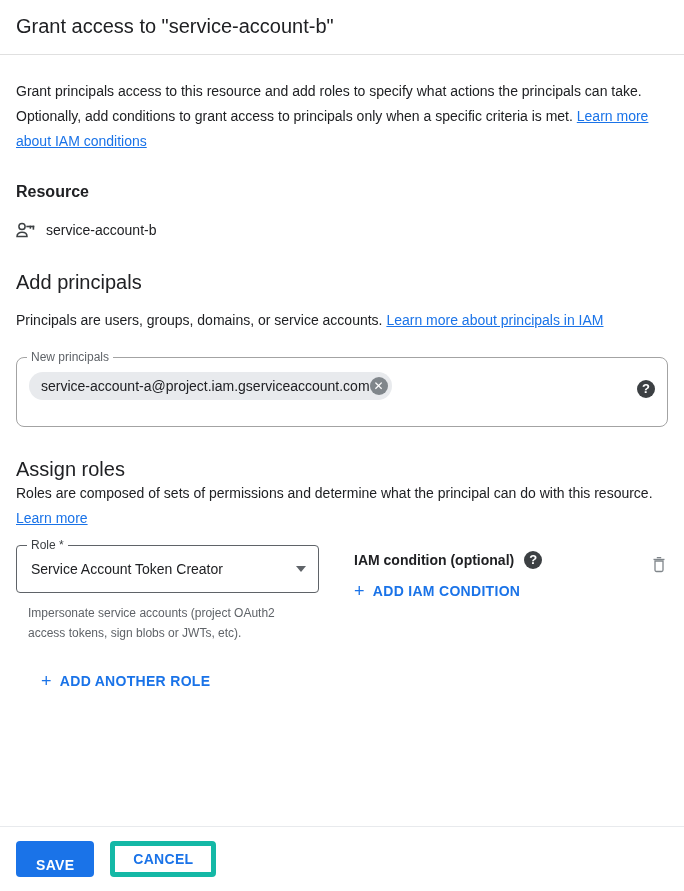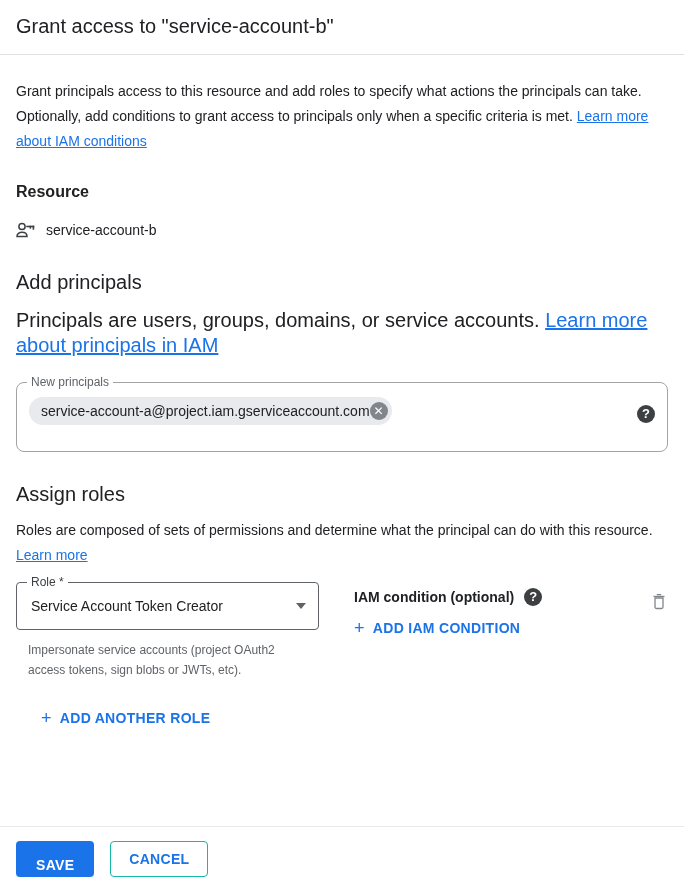--- a/index.html
+++ b/index.html
@@ -61,21 +61,21 @@
     display: flex;
     align-items: center;
     gap: 10px;
     margin-top: 18px;
     font-size: 14px;
     color: #202124;
   }
   .res-icon { width: 20px; height: 20px; display: block; }
 
   .principals-desc {
-    font-size: 20px;
+    font-size: 14px;
     line-height: 25px;
     margin-top: 14px;
     max-width: 648px;
   }
 
   
   .outlined {
     position: relative;
     border: 1px solid #a3a3a3;
     border-radius: 8px;
@@ -125,21 +125,21 @@
     font-size: 13px;
     font-weight: 700;
     line-height: 18px;
     text-align: center;
     cursor: pointer;
   }
 
   .roles-desc {
     font-size: 14px;
     line-height: 25px;
-    margin-top: 12px;
+    margin-top: 0;
     max-width: 648px;
   }
 
   .role-grid {
     display: flex;
     align-items: flex-start;
   }
   .role-col { width: 303px; }
   .cond-col { flex: 1; padding-left: 35px; padding-top: 6px; }
   .trash-col { width: 40px; padding-top: 10px; text-align: right; }
@@ -253,21 +253,21 @@
     padding: 16px 20px;
     font-size: 14px;
     font-weight: 700;
     letter-spacing: 0.3px;
     cursor: pointer;
     font-family: "Liberation Sans", sans-serif;
   }
   .btn-outline {
     background: #ffffff;
     color: #1a73e8;
-    border: 1px solid #14b8a6;
+    border: 5px solid #14b8a6;
     border-radius: 4px;
     height: 36px;
     padding: 0 18px;
     font-size: 14px;
     font-weight: 700;
     letter-spacing: 0.3px;
     cursor: pointer;
     font-family: "Liberation Sans", sans-serif;
   }
   .trash-icon { cursor: pointer; }

